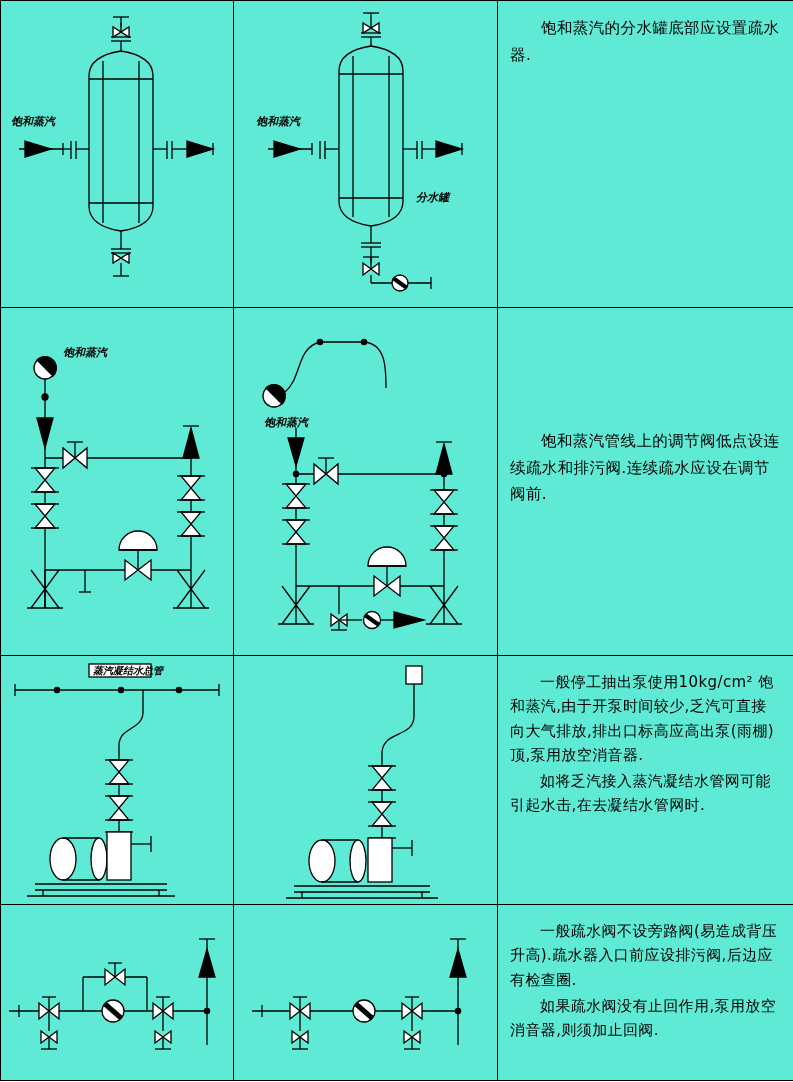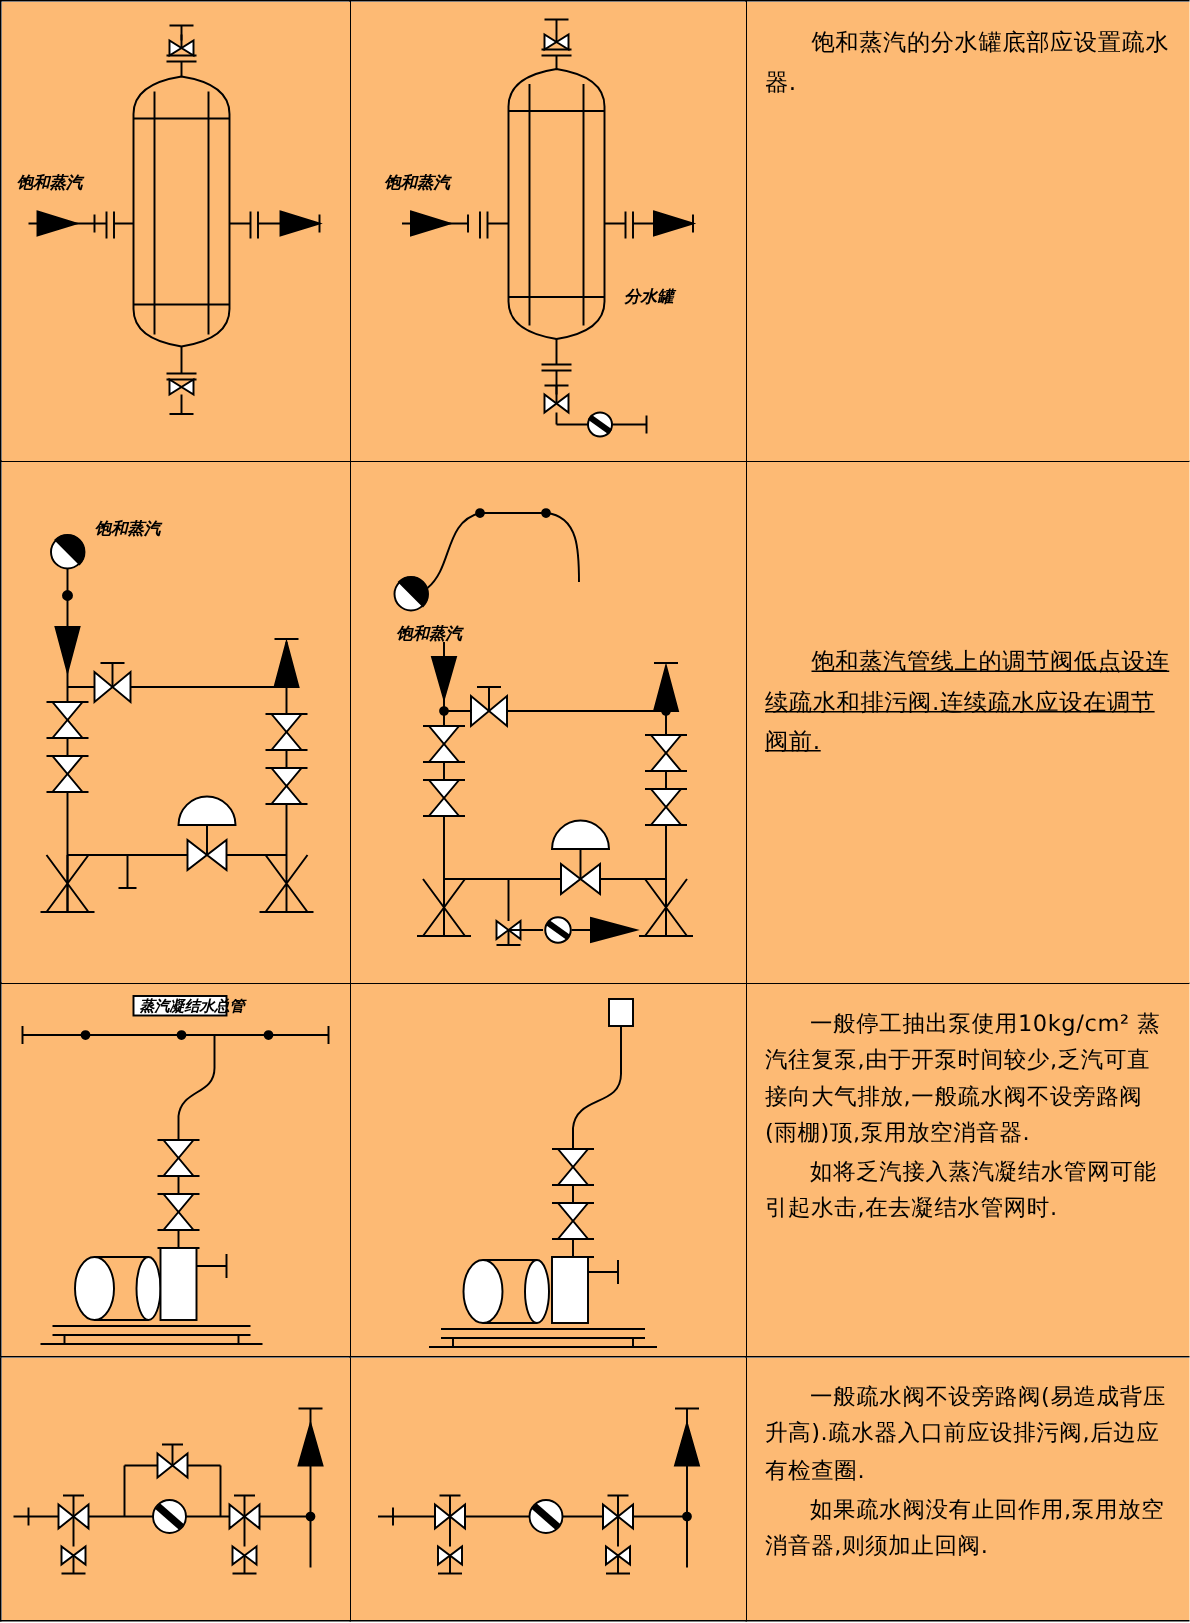--- a/index.html
+++ b/index.html
@@ -17,21 +17,21 @@
   table.grid{
     border-collapse:collapse;
     width:793px;
     table-layout:fixed;
   }
   table.grid td{
     border:1px solid #000;
     vertical-align:top;
     padding:0;
     position:relative;
-    background:#fdba74;
+    background:#5eead4;
   }
   .col-a{width:232px;}
   .col-b{width:263px;}
   .col-c{width:296px;}
   .r1{height:306px;}
   .r2{height:347px;}
   .r3{height:248px;}
   .r4{height:175px;}
   .cellwrap{position:relative;width:100%;height:100%;overflow:hidden;font-style:italic;}
   .note{
@@ -303,21 +303,21 @@
             <path d="M48 278 L76 316 M76 278 L48 316 M62 278 L62 316"></path>
             <line x1="44" y1="316" x2="80" y2="316"></line>
             <path d="M196 278 L224 316 M224 278 L196 316 M210 278 L210 316"></path>
             <line x1="192" y1="316" x2="228" y2="316"></line>
           </g>
           <text class="lbl" x="30" y="118">饱和蒸汽</text>
         </svg>
       </div>
     </td>
     <td class="col-c r2">
-      <div class="note" style="padding-top:120px;text-decoration:underline;">
+      <div class="note" style="padding-top:120px;">
         <p>饱和蒸汽管线上的调节阀低点设连续疏水和排污阀.连续疏水应设在调节阀前.</p>
       </div>
     </td>
   </tr>
 
   <tr>
     <td class="col-a r3">
       <div class="cellwrap">
         <svg width="232" height="248" viewBox="0 0 232 248">
           <g stroke="#000" fill="none" stroke-width="1.3">
@@ -397,21 +397,21 @@
             <line x1="60" y1="236" x2="196" y2="236"></line>
             <line x1="52" y1="242" x2="204" y2="242"></line>
             <line x1="68" y1="236" x2="68" y2="242"></line>
             <line x1="188" y1="236" x2="188" y2="242"></line>
           </g>
         </svg>
       </div>
     </td>
     <td class="col-c r3">
       <div class="note small">
-        <p>一般停工抽出泵使用10kg/cm² 蒸汽往复泵,由于开泵时间较少,乏汽可直接向大气排放,一般疏水阀不设旁路阀(雨棚)顶,泵用放空消音器.</p>
+        <p>一般停工抽出泵使用10kg/cm² 饱和蒸汽,由于开泵时间较少,乏汽可直接向大气排放,排出口标高应高出泵(雨棚)顶,泵用放空消音器.</p>
         <p>如将乏汽接入蒸汽凝结水管网可能引起水击,在去凝结水管网时.</p>
       </div>
     </td>
   </tr>
 
   <tr>
     <td class="col-a r4">
       <div class="cellwrap">
         <svg width="232" height="175" viewBox="0 0 232 175">
           <g stroke="#000" fill="none" stroke-width="1.3">

